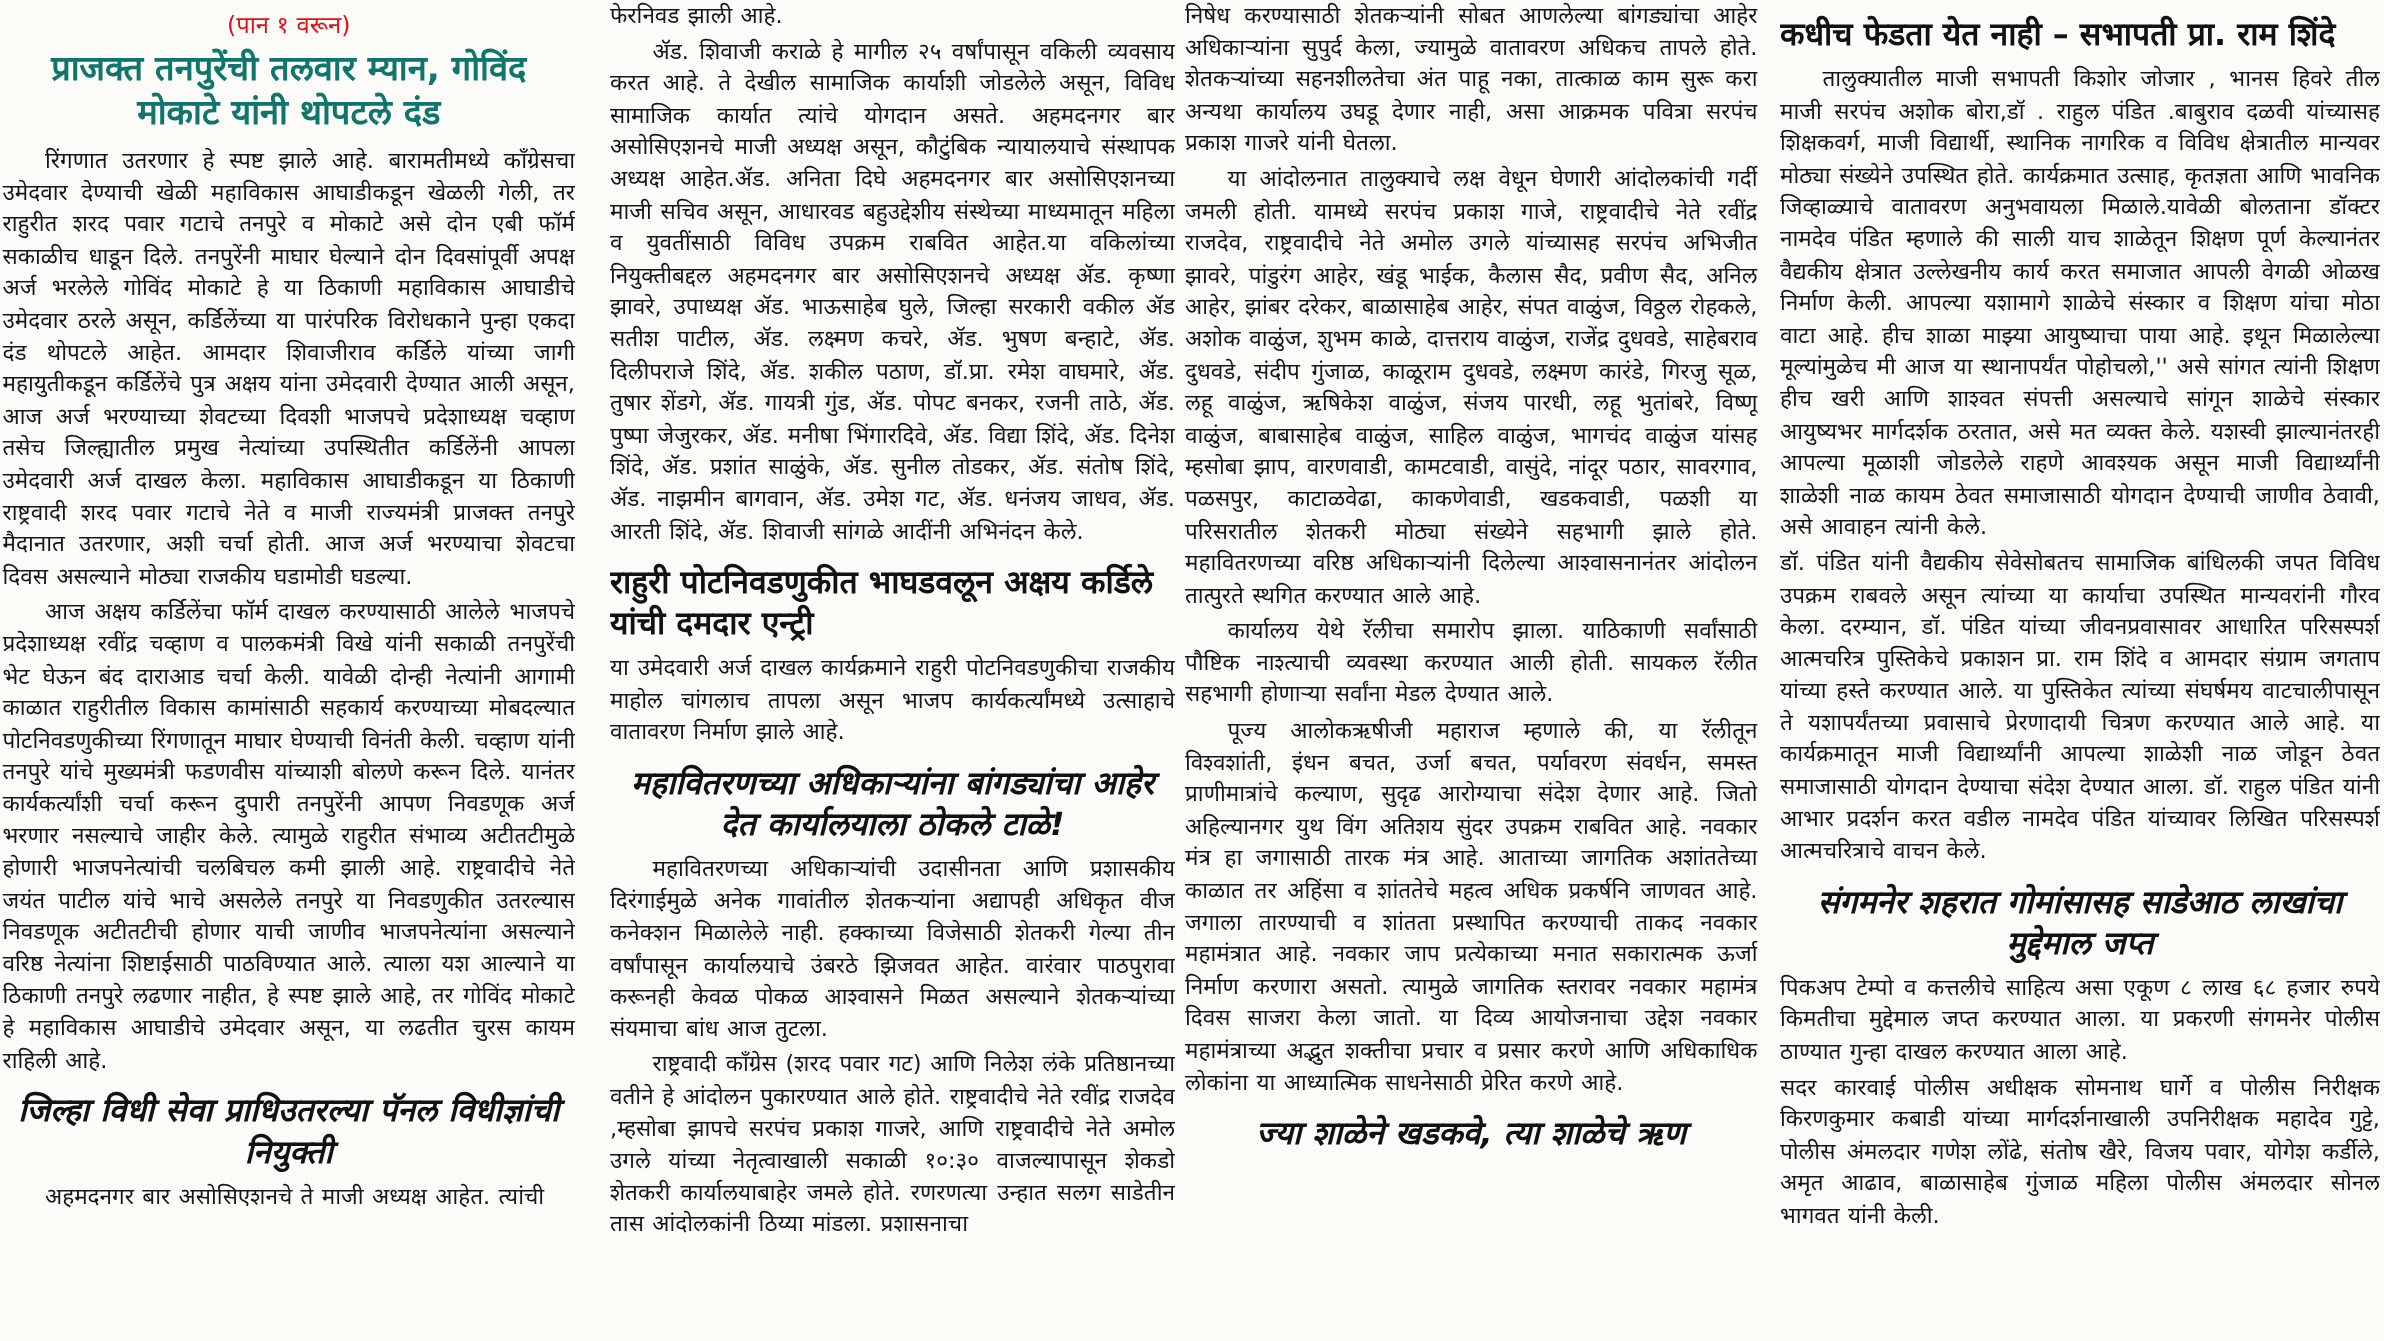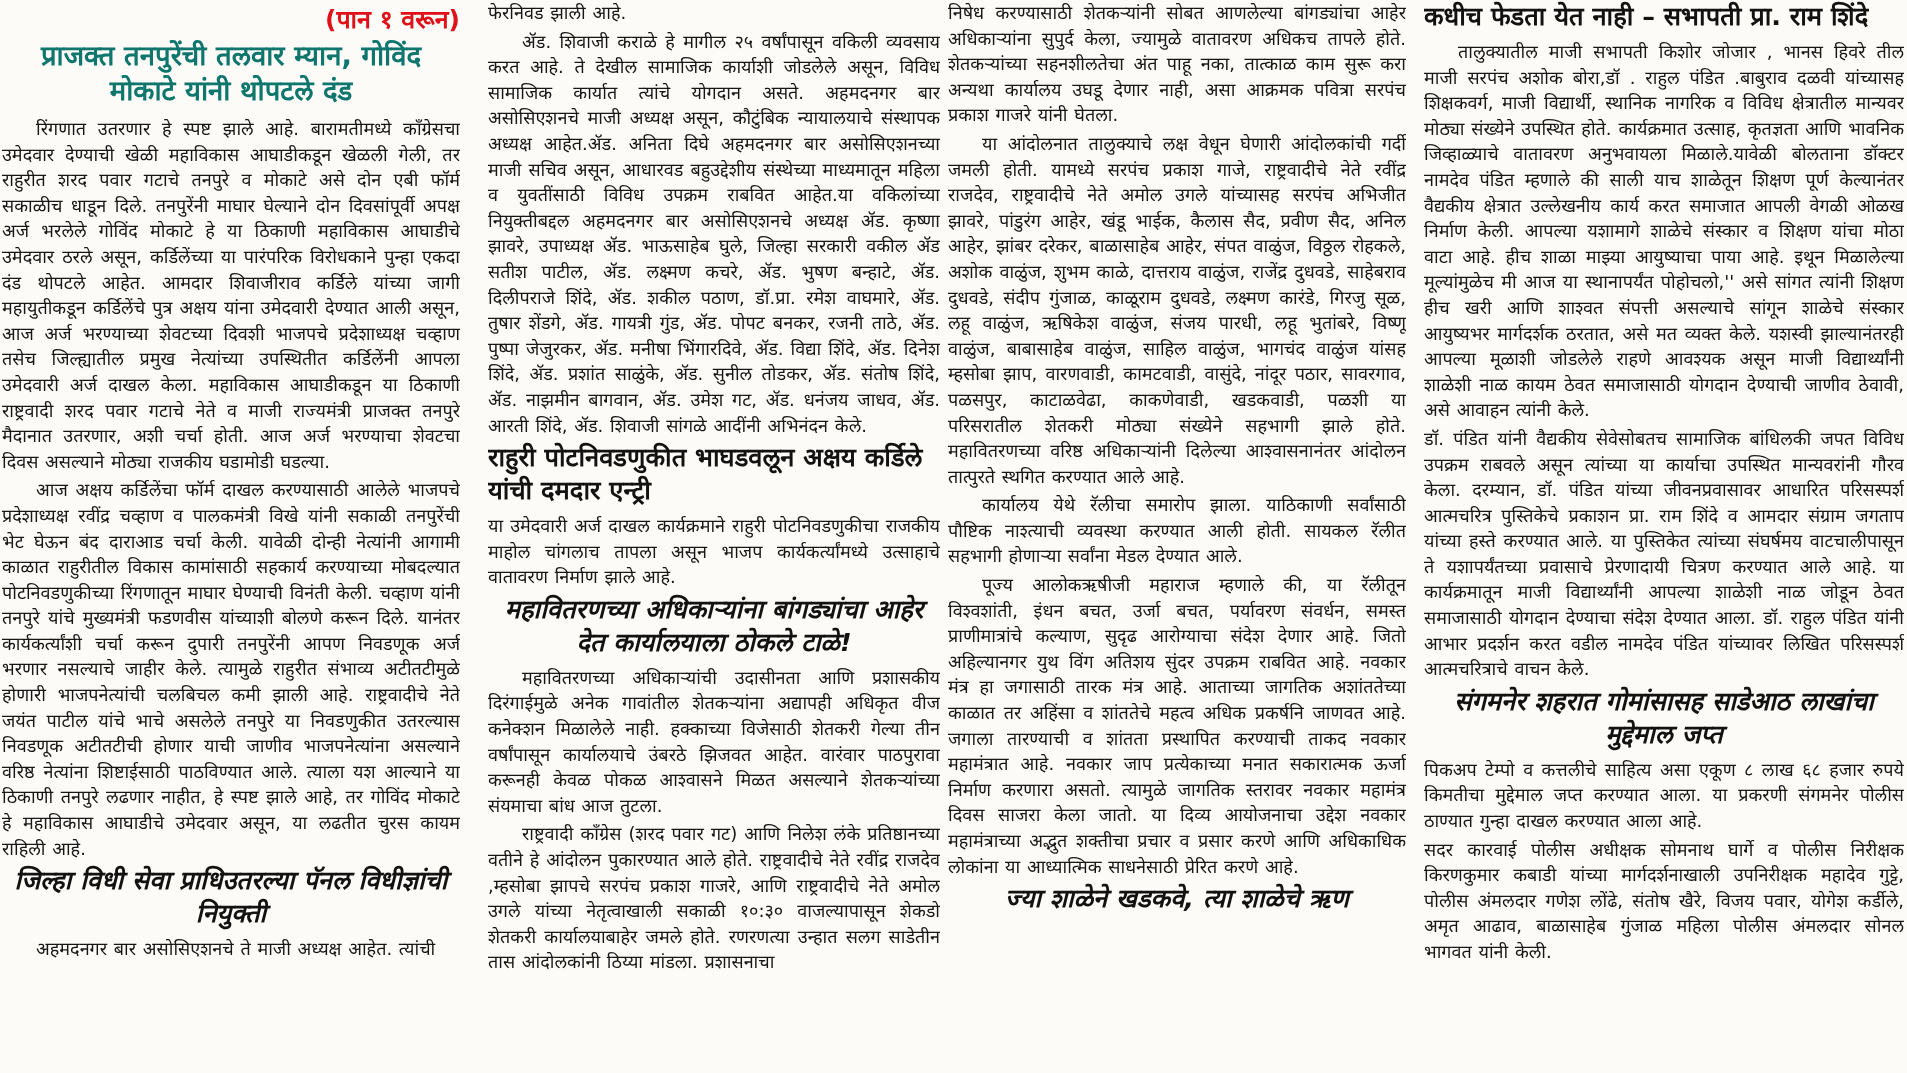--- a/index.html
+++ b/index.html
@@ -12,30 +12,30 @@
     position:relative;width:1907px;height:1073px;
     background:#fcfbf8;color:#171615;
   }
   .col{position:absolute;top:0;height:1073px;overflow:hidden;}
   .col-1{left:2px;width:458px;}
   .col-2{left:488px;width:452px;}
   .col-3{left:948px;width:458px;}
   .col-4{left:1424px;width:480px;}
 
   .red-tag{
-    font-weight:700;font-size:25px;line-height:32px;
-    text-align:right;margin:4px 0 2px 0;
+    font-weight:400;font-size:19px;line-height:32px;
+    text-align:center;margin:4px 0 2px 0;
   }
   .headline-main{
     font-weight:700;font-size:27.5px;line-height:35px;
     text-align:center;margin:2px 6px 8px 6px;color:#0f766e;
   }
   .headline{
     font-weight:700;font-size:25.5px;line-height:33px;
-    margin:0 0 6px 0;color:#131211;
+    margin:12px 0 6px 0;color:#131211;
   }
   .headline.center{text-align:center;font-style:italic;}
   .headline.left{text-align:left;}
   .para{
     font-size:18px;line-height:25.6px;
     text-align:justify;text-justify:inter-word;
     margin:0 0 3px 0;word-spacing:1px;
   }
   .para.indent{text-indent:34px;}
 </style>

